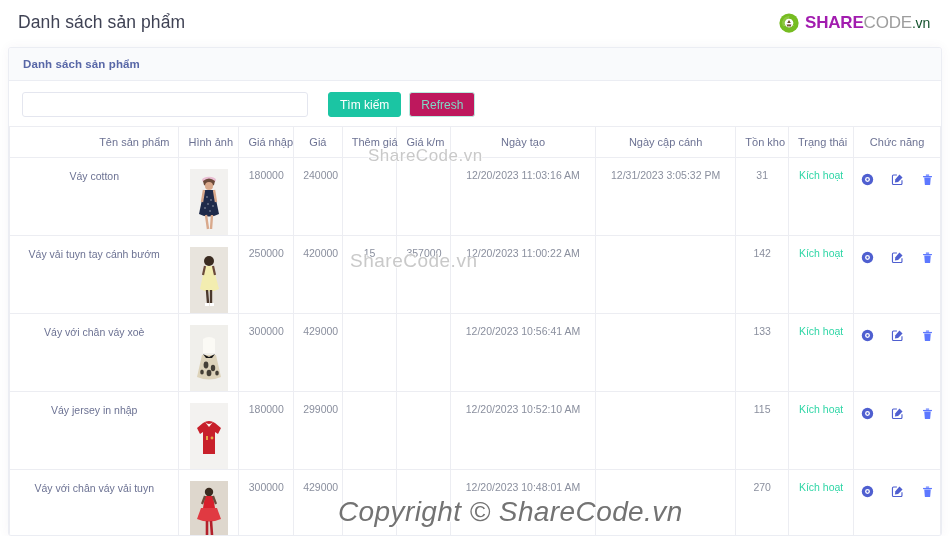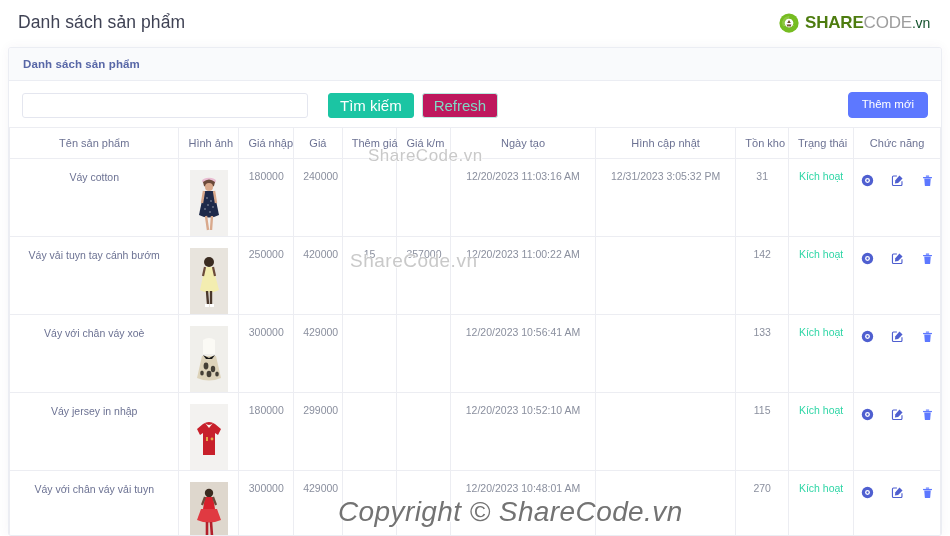--- a/index.html
+++ b/index.html
@@ -35,21 +35,21 @@
     padding-right: 4px;
   }
   .brand-mark { width: 22px; height: 22px; display: block; }
   .brand-text {
     font-size: 17px;
     font-weight: 700;
     letter-spacing: -.2px;
     line-height: 1;
     white-space: nowrap;
   }
-  .brand-share { color: #4d7c0f; }
+  .brand-share { color: #a21caf; }
   .brand-code  { color: #9d9d9d; font-weight: 400; }
   .brand-vn    { color: #14532d; font-weight: 400; font-size: 14px; }
 
   
   .card {
     position: absolute;
     left: 8px; right: 8px;
     top: 47px; bottom: 0;
     background: #ffffff;
     border: 1px solid #ebedf3;
@@ -88,21 +88,21 @@
     font-size: 11px;
     color: #3f4254;
     padding: 0 8px;
     outline: none;
     font-family: "Liberation Sans", sans-serif;
   }
   .search-input::placeholder { color: #b5b5c3; }
   .btn {
     height: 25px;
     border-radius: 3px;
-    font-size: 15px;
+    font-size: 12px;
     padding: 0 11px;
     cursor: pointer;
     font-family: "Liberation Sans", sans-serif;
     line-height: 1;
     display: inline-flex;
     align-items: center;
     justify-content: center;
     white-space: nowrap;
   }
   .btn-search {
@@ -142,21 +142,21 @@
     font-size: 11px;
     border-top: 1px solid #ecedf2;
     border-bottom: 1px solid #ecedf2;
     border-right: 1px solid #ecedf2;
     height: 31px;
     padding: 0 9px;
     text-align: center;
     background: #ffffff;
     white-space: nowrap;
   }
-  table.grid th:first-child { border-left: 1px solid #ecedf2; text-align: center; }
+  table.grid th:first-child { border-left: 1px solid #ecedf2; text-align: right; }
   table.grid td {
     border-bottom: 1px solid #ecedf2;
     border-right: 1px solid #ecedf2;
     height: 78px;
     padding: 11px 9px 0 9px;
     text-align: center;
     vertical-align: top;
     color: #8a8f9e;
     font-size: 10.5px;
   }
@@ -242,21 +242,20 @@
 <div class="card">
 
   <div class="card-header">
     <span class="card-header-title">Danh sách sản phẩm</span>
   </div>
 
   <div class="toolbar">
     <input class="search-input" type="text" placeholder="" style="">
     <button class="btn btn-search">Tìm kiếm</button>
     <button class="btn btn-refresh">Refresh</button>
-    <button class="btn btn-add">Thêm mới</button>
   </div>
 
   <div class="table-wrap">
     <table class="grid">
       <colgroup>
         <col class="c-name">
           <col class="c-img">
           <col class="c-in">
           <col class="c-price">
         <col class="c-disc">
@@ -269,21 +268,21 @@
       </colgroup>
       <thead>
         <tr>
           <th>Tên sản phẩm</th>
           <th>Hình ảnh</th>
           <th>Giá nhập</th>
           <th>Giá</th>
           <th>Thêm giá</th>
           <th>Giá k/m</th>
           <th>Ngày tạo</th>
-          <th>Hình cập nhật</th>
+          <th>Ngày cập cánh</th>
           <th>Tồn kho</th>
           <th>Trạng thái</th>
           <th>Chức năng</th>
         </tr>
       </thead>
       <tbody>
           <tr>
             <td>Váy cotton</td>
             <td class="cell-img">
               <span class="thumb">

